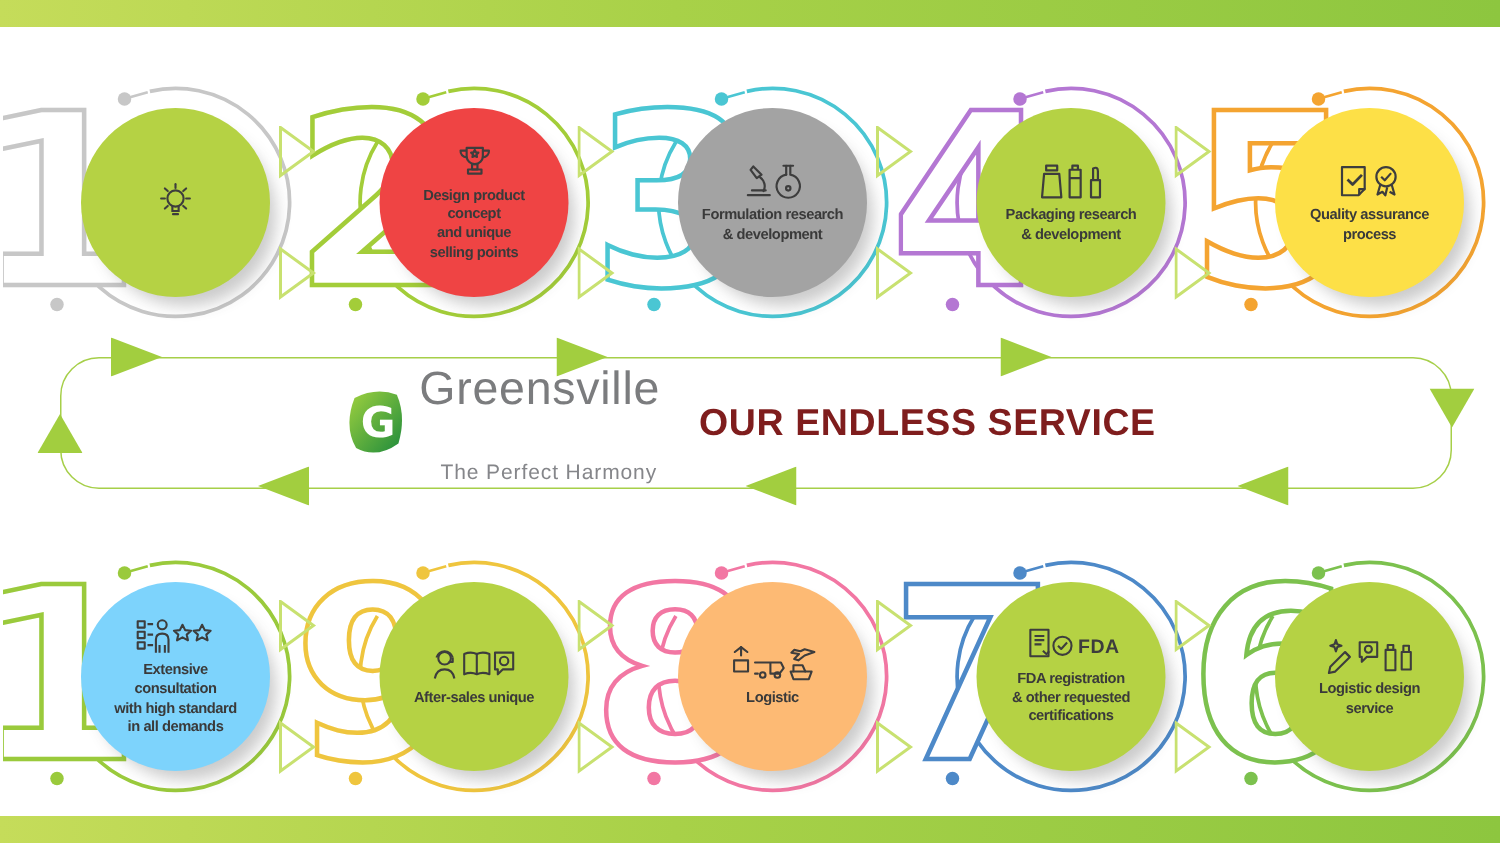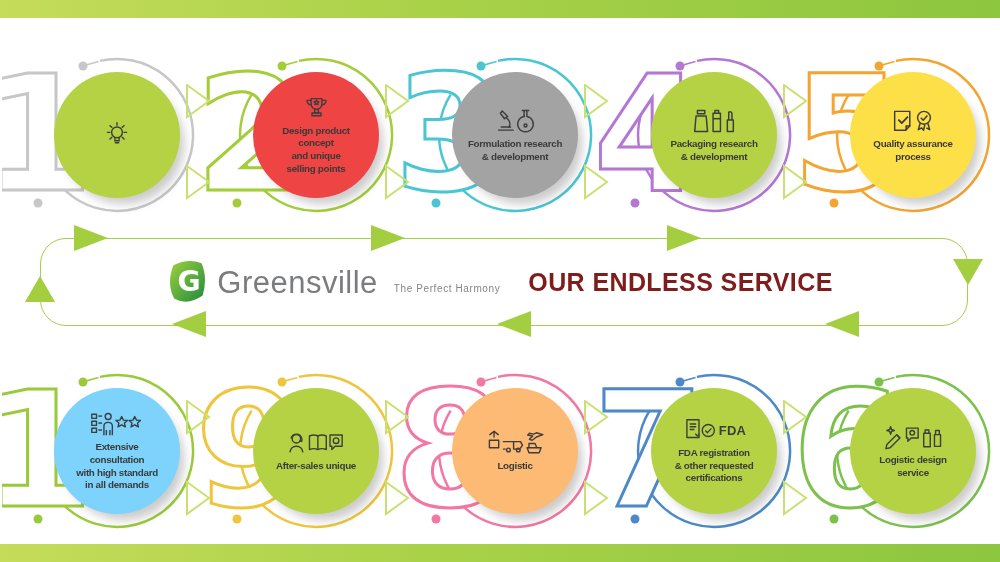--- a/index.html
+++ b/index.html
@@ -13,23 +13,23 @@
   .bar.bottom{bottom:0;}
 
   
   .band{position:absolute;left:40px;top:238px;width:926px;height:86px;
     border:1.5px solid #a6cf49;border-radius:26px;background:#ffffff;}
   .band-arrow{position:absolute;}
 
   .band-content{position:absolute;left:0;top:238px;width:1000px;height:88px;
     display:flex;align-items:center;justify-content:center;gap:26px;}
   .brand{display:flex;align-items:center;gap:8px;}
-  .brand-texts{display:flex;flex-direction:row;gap:16px;}
+  .brand-texts{display:flex;flex-direction:column;gap:16px;}
   .brand-name{font-size:31px;color:#7b7c7e;letter-spacing:.5px;line-height:1;}
-  .brand-tagline{font-size:10px;color:#85868a;letter-spacing:.6px;text-align:right;margin-top:16px;padding-right:2px;}
+  .brand-tagline{font-size:14px;color:#85868a;letter-spacing:.6px;text-align:right;margin-top:16px;padding-right:2px;}
   .endless-title{font-size:25px;font-weight:bold;color:#7f1d1d;letter-spacing:.4px;}
 
   
   .unit{position:absolute;width:200px;height:195px;}
   .numsvg{position:absolute;left:0;top:0;}
   .bubble{position:absolute;left:52px;top:32px;width:126px;height:126px;border-radius:50%;
     background:#b5d244;box-shadow:7px 9px 10px -3px rgba(70,70,70,.28);
     display:flex;flex-direction:column;align-items:center;justify-content:center;
     text-align:center;padding:4px;box-sizing:border-box;}
   .icon{color:#3d3d3d;display:flex;align-items:center;justify-content:center;gap:3px;margin-bottom:3px;}

